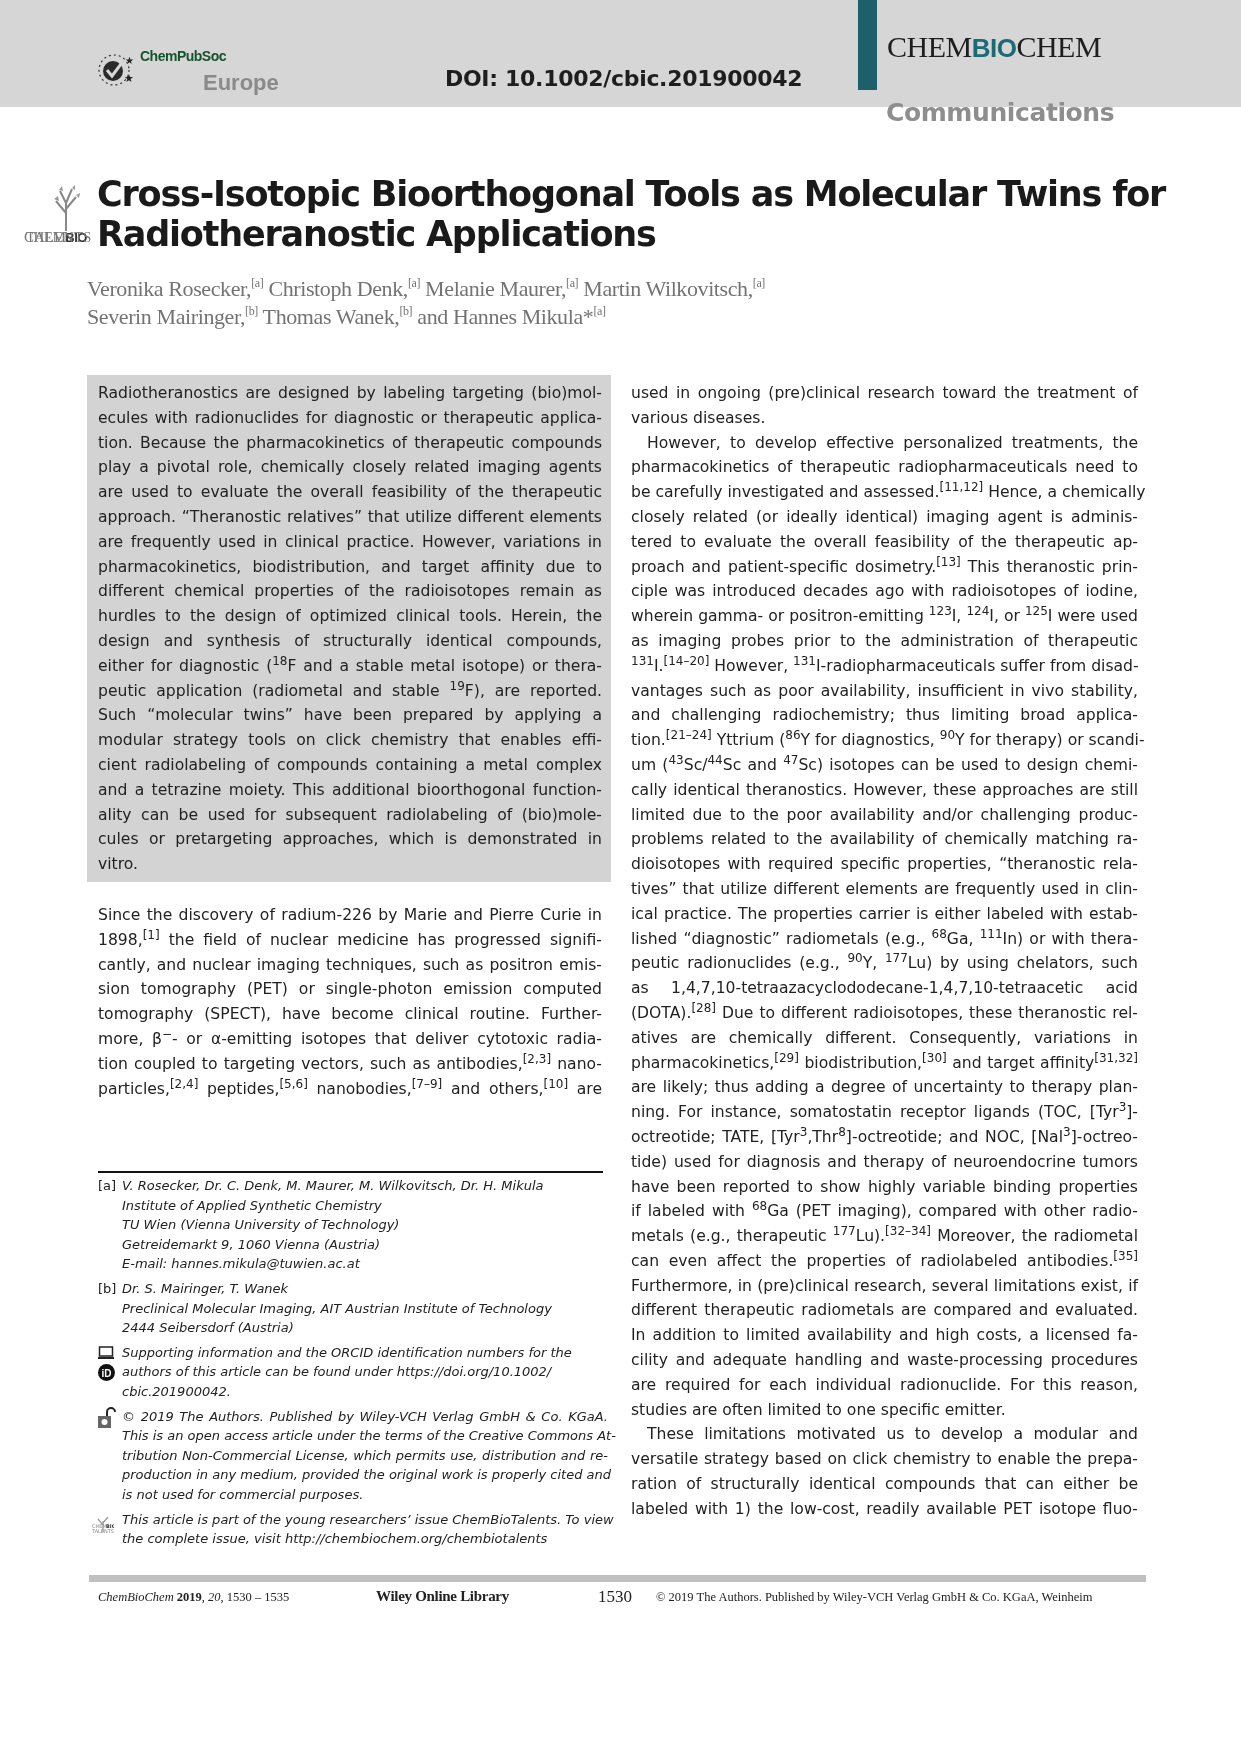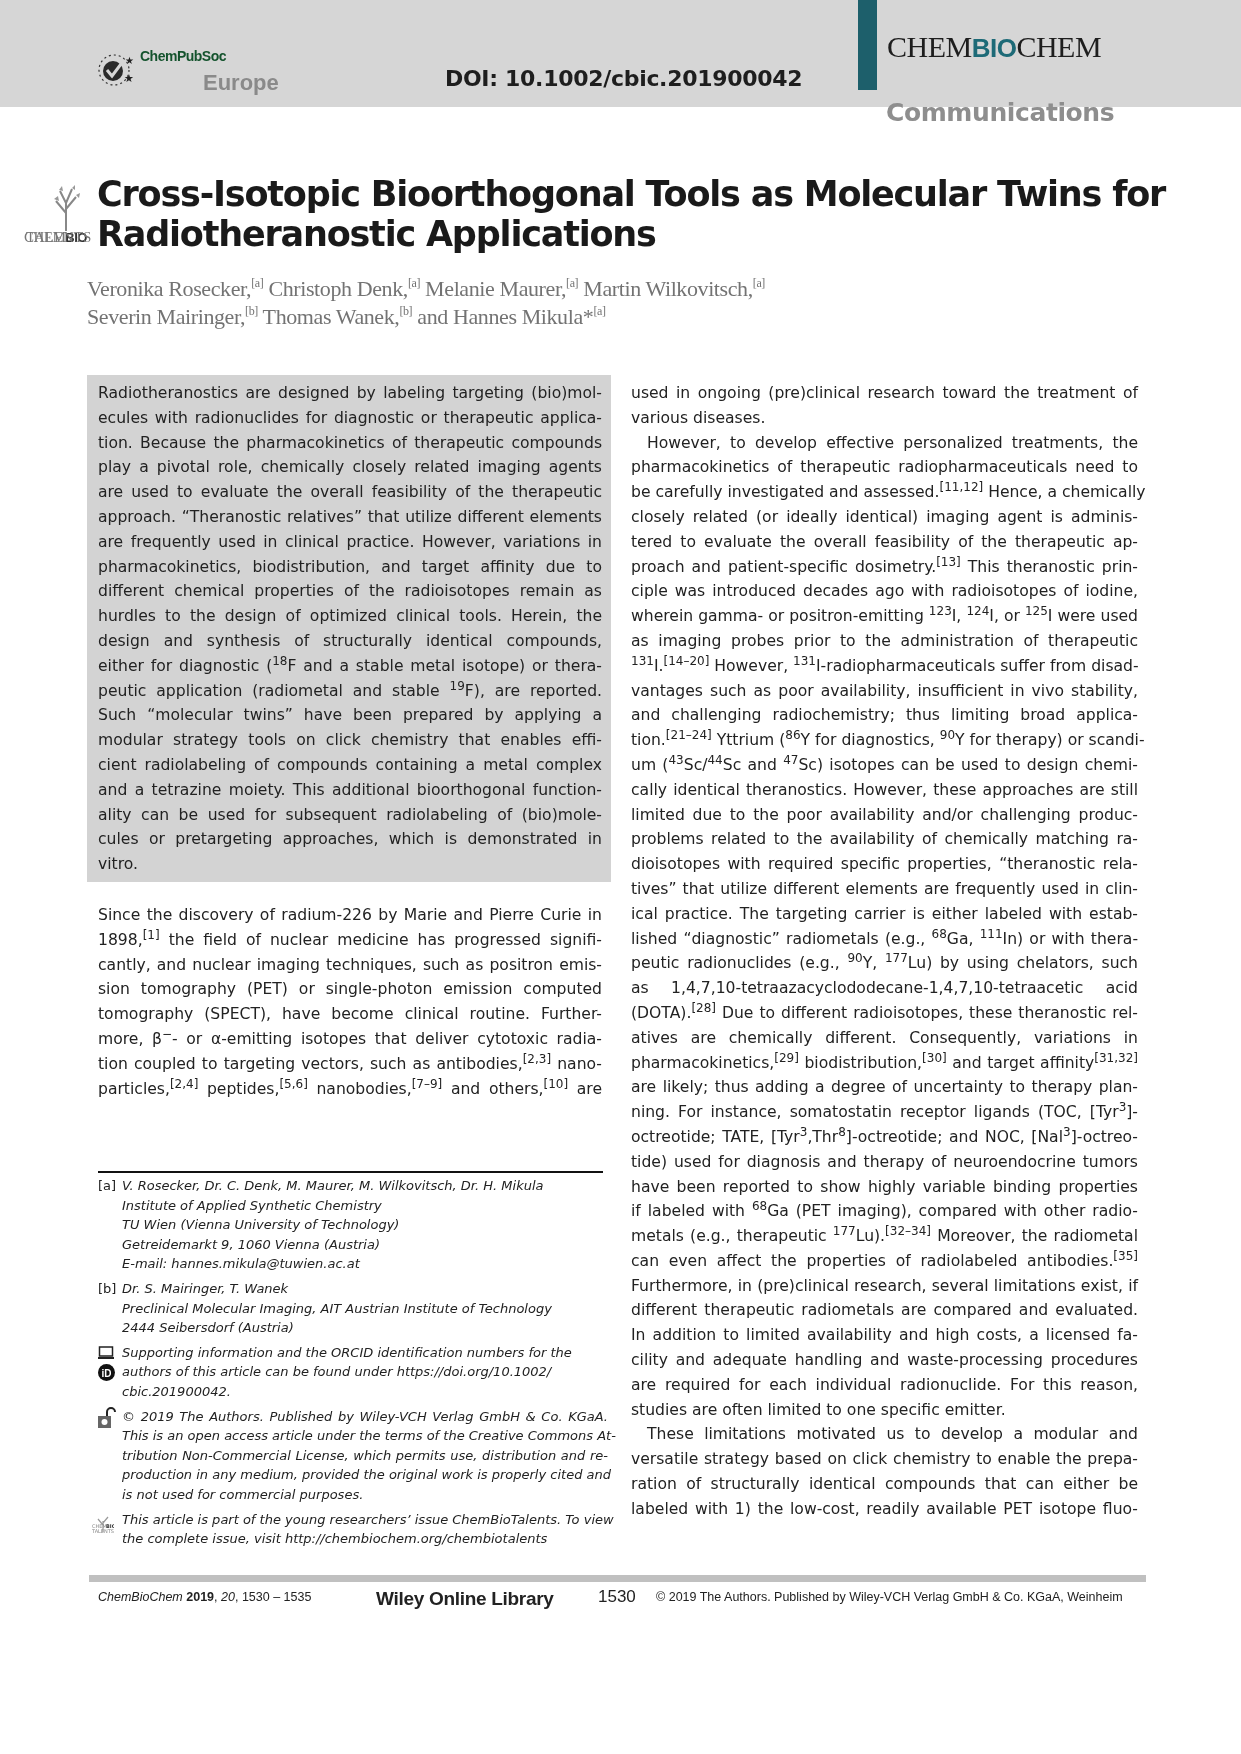--- a/index.html
+++ b/index.html
@@ -31,23 +31,23 @@
   .body-left{left:98px;top:903px;width:504px;}
   .body-right{left:631px;top:381px;width:507px;}
   .fn-rule{position:absolute;left:98px;top:1171px;width:505px;height:2px;background:#111;}
   .footnotes{position:absolute;left:98px;top:1176px;width:510px;font-family:"DejaVu Sans",sans-serif;font-size:13px;line-height:19.6px;color:#222;}
   .fn{position:relative;padding-left:24px;margin-bottom:5px;}
   .fn .tag{position:absolute;left:0;top:0;font-style:normal;}
   .fn .ln{display:block;font-style:italic;white-space:nowrap;}
   .fn .ln.j{text-align:justify;text-align-last:justify;}
   .fn .icon{position:absolute;left:0;}
   .bottom-rule{position:absolute;left:89px;top:1575px;width:1057px;height:7px;background:#c0c0c0;}
-  .footer{position:absolute;top:1590px;left:0;width:1241px;height:24px;font-family:Liberation Sans, sans-serif;color:#222;}
+  .footer{position:absolute;top:1590px;left:0;width:1241px;height:24px;font-family:Liberation Serif, serif;color:#222;}
   .footer .cite{position:absolute;left:98px;top:0;font-size:12.5px;}
-  .footer .wol{position:absolute;left:376px;top:-2px;font-size:19px;font-weight:bold;letter-spacing:-0.3px;}
+  .footer .wol{position:absolute;left:376px;top:-2px;font-size:15px;font-weight:bold;letter-spacing:-0.3px;}
   .footer .page{position:absolute;left:598px;top:-3px;font-size:17px;}
   .footer .copy{position:absolute;left:656px;top:0;font-size:12.5px;}
 </style>
 </head>
 <body>
 
 <div class="header">
   <div class="logo">
     <svg class="logo-mark" viewBox="0 0 42 42">
       <circle cx="18" cy="22" r="15" fill="none" stroke="#333" stroke-width="1.2" stroke-dasharray="2 3"></circle>
@@ -132,21 +132,21 @@
     <span class="ln"><sup>131</sup>I.<sup>[14–20]</sup> However, <sup>131</sup>I-radiopharmaceuticals suffer from disad-</span>
     <span class="ln">vantages such as poor availability, insufficient in vivo stability,</span>
     <span class="ln">and challenging radiochemistry; thus limiting broad applica-</span>
     <span class="ln">tion.<sup>[21–24]</sup> Yttrium (<sup>86</sup>Y for diagnostics, <sup>90</sup>Y for therapy) or scandi-</span>
     <span class="ln">um (<sup>43</sup>Sc/<sup>44</sup>Sc and <sup>47</sup>Sc) isotopes can be used to design chemi-</span>
     <span class="ln">cally identical theranostics. However, these approaches are still</span>
     <span class="ln">limited due to the poor availability and/or challenging produc-</span>
     <span class="ln">problems related to the availability of chemically matching ra-</span>
     <span class="ln">dioisotopes with required specific properties, “theranostic rela-</span>
     <span class="ln">tives” that utilize different elements are frequently used in clin-</span>
-    <span class="ln">ical practice. The targeting carrier is either labeled with estab-</span>
+    <span class="ln">ical practice. The properties carrier is either labeled with estab-</span>
     <span class="ln">lished “diagnostic” radiometals (e.g., <sup>68</sup>Ga, <sup>111</sup>In) or with thera-</span>
     <span class="ln">peutic radionuclides (e.g., <sup>90</sup>Y, <sup>177</sup>Lu) by using chelators, such</span>
     <span class="ln">as 1,4,7,10-tetraazacyclododecane-1,4,7,10-tetraacetic acid</span>
     <span class="ln">(DOTA).<sup>[28]</sup> Due to different radioisotopes, these theranostic rel-</span>
     <span class="ln">atives are chemically different. Consequently, variations in</span>
     <span class="ln">pharmacokinetics,<sup>[29]</sup> biodistribution,<sup>[30]</sup> and target affinity<sup>[31,32]</sup></span>
     <span class="ln">are likely; thus adding a degree of uncertainty to therapy plan-</span>
     <span class="ln">ning. For instance, somatostatin receptor ligands (TOC, [Tyr<sup>3</sup>]-</span>
     <span class="ln">octreotide; TATE, [Tyr<sup>3</sup>,Thr<sup>8</sup>]-octreotide; and NOC, [Nal<sup>3</sup>]-octreo-</span>
     <span class="ln">tide) used for diagnosis and therapy of neuroendocrine tumors</span>

